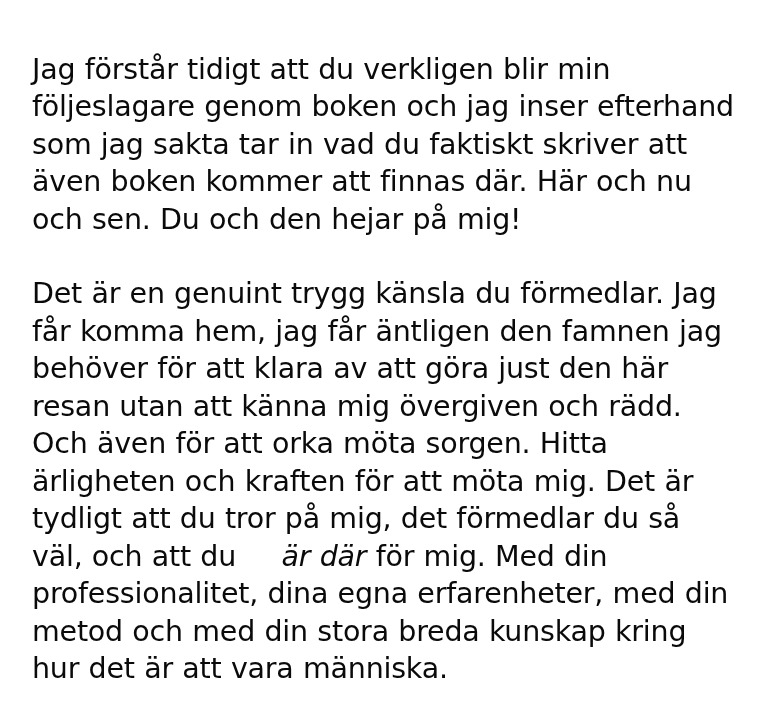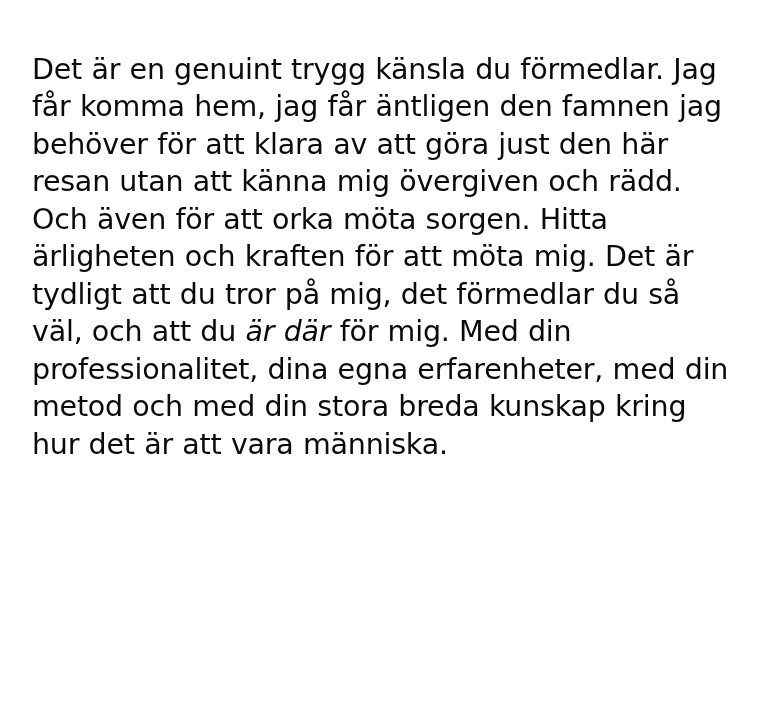--- a/index.html
+++ b/index.html
@@ -29,23 +29,25 @@
     font-weight: 400;
     text-align: left;
     white-space: pre-wrap;
     word-spacing: 0.5px;
   }
   .para + .para {
     margin-top: 37px;
   }
   .para em {
     font-style: italic;
+    margin-left: 36px;
   }
 </style>
 </head>
 <body>
 
 <div class="page">
 
+  <p class="para">Jag förstår tidigt att du verkligen blir min följeslagare genom boken och jag inser efterhand som jag sakta tar in vad du faktiskt skriver att även boken kommer att finnas där. Här och nu och sen. Du och den hejar på mig!</p>
 
   <p class="para"><span>Det är en genuint trygg känsla du förmedlar. Jag får komma hem, jag får äntligen den famnen jag behöver för att klara av att göra just den här resan utan att känna mig övergiven och rädd. Och även för att orka möta sorgen. Hitta ärligheten och kraften för att möta mig. Det är tydligt att du tror på mig, det förmedlar du så väl, och att du </span><em>är där</em><span> för mig. Med din professionalitet, dina egna erfarenheter, med din metod och med din stora breda kunskap kring hur det är att vara människa.</span></p>
 
 </div>
 
 </body></html>

